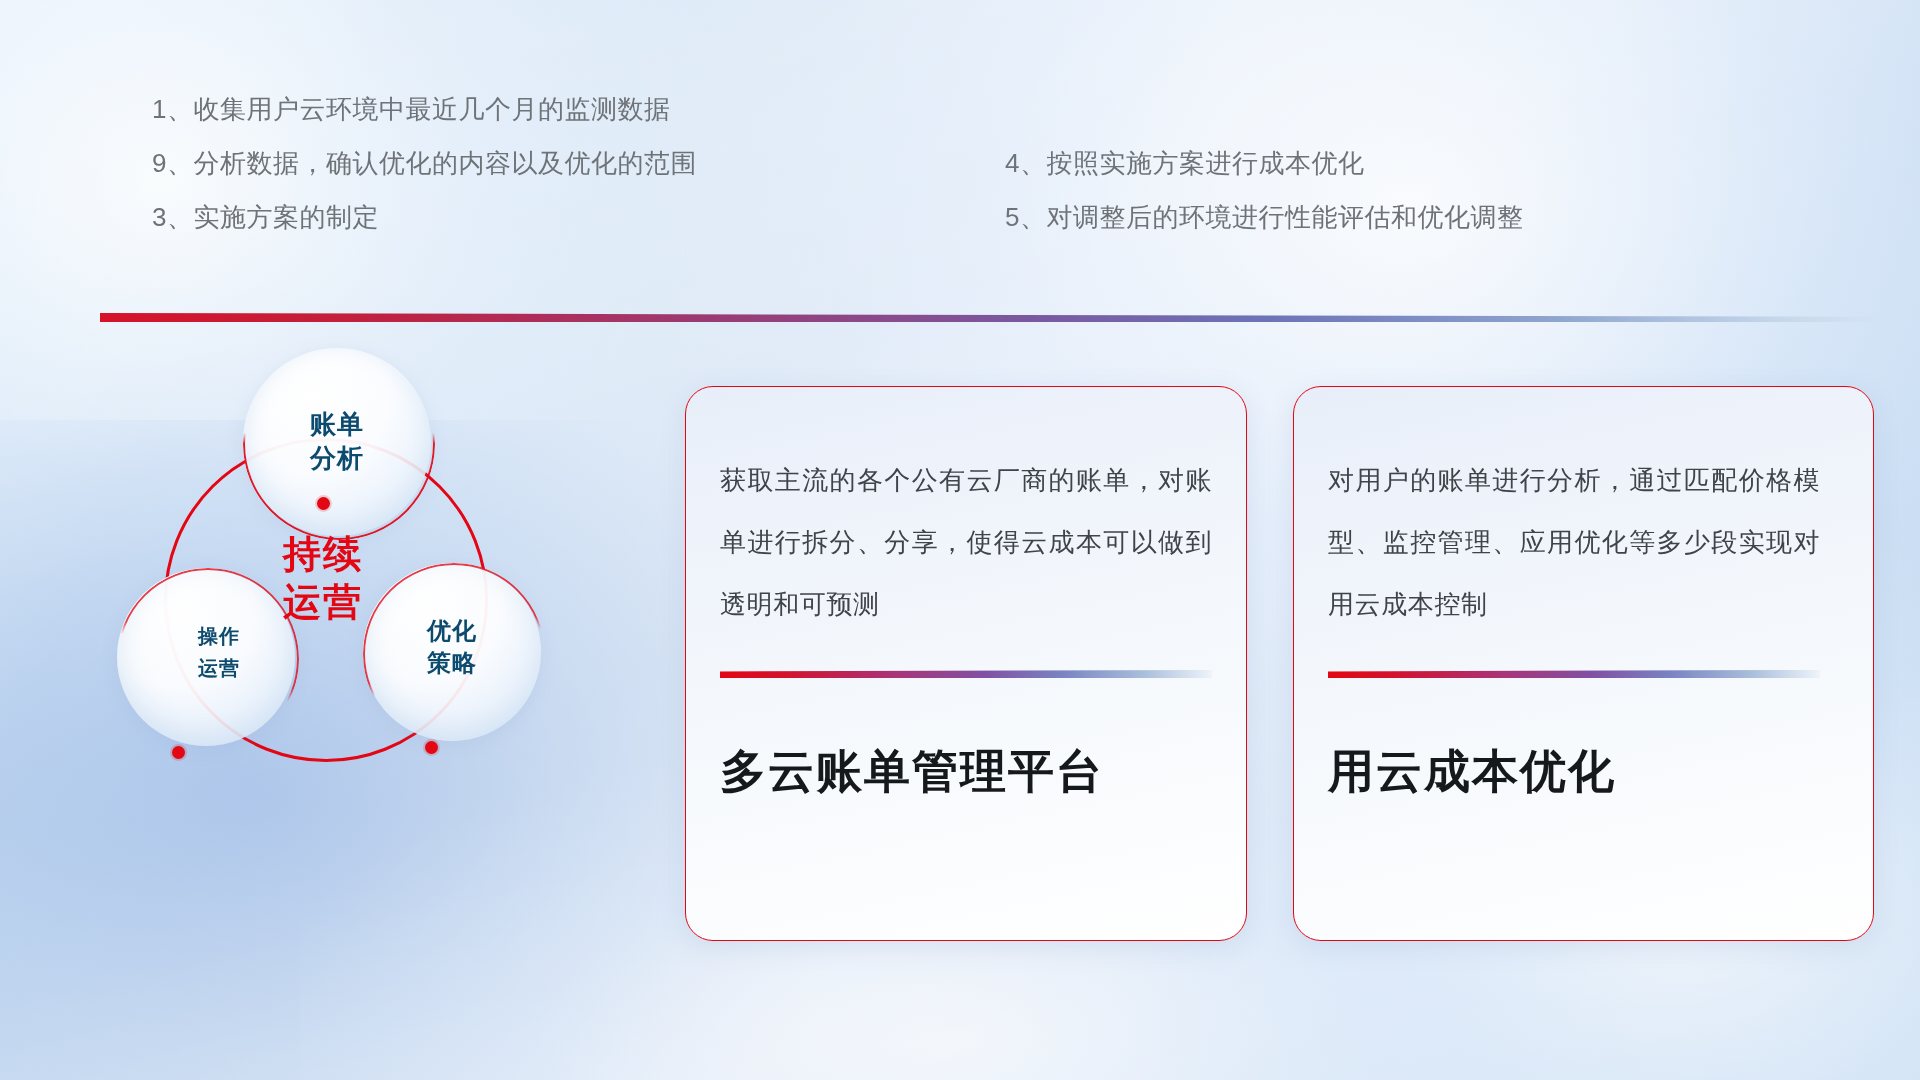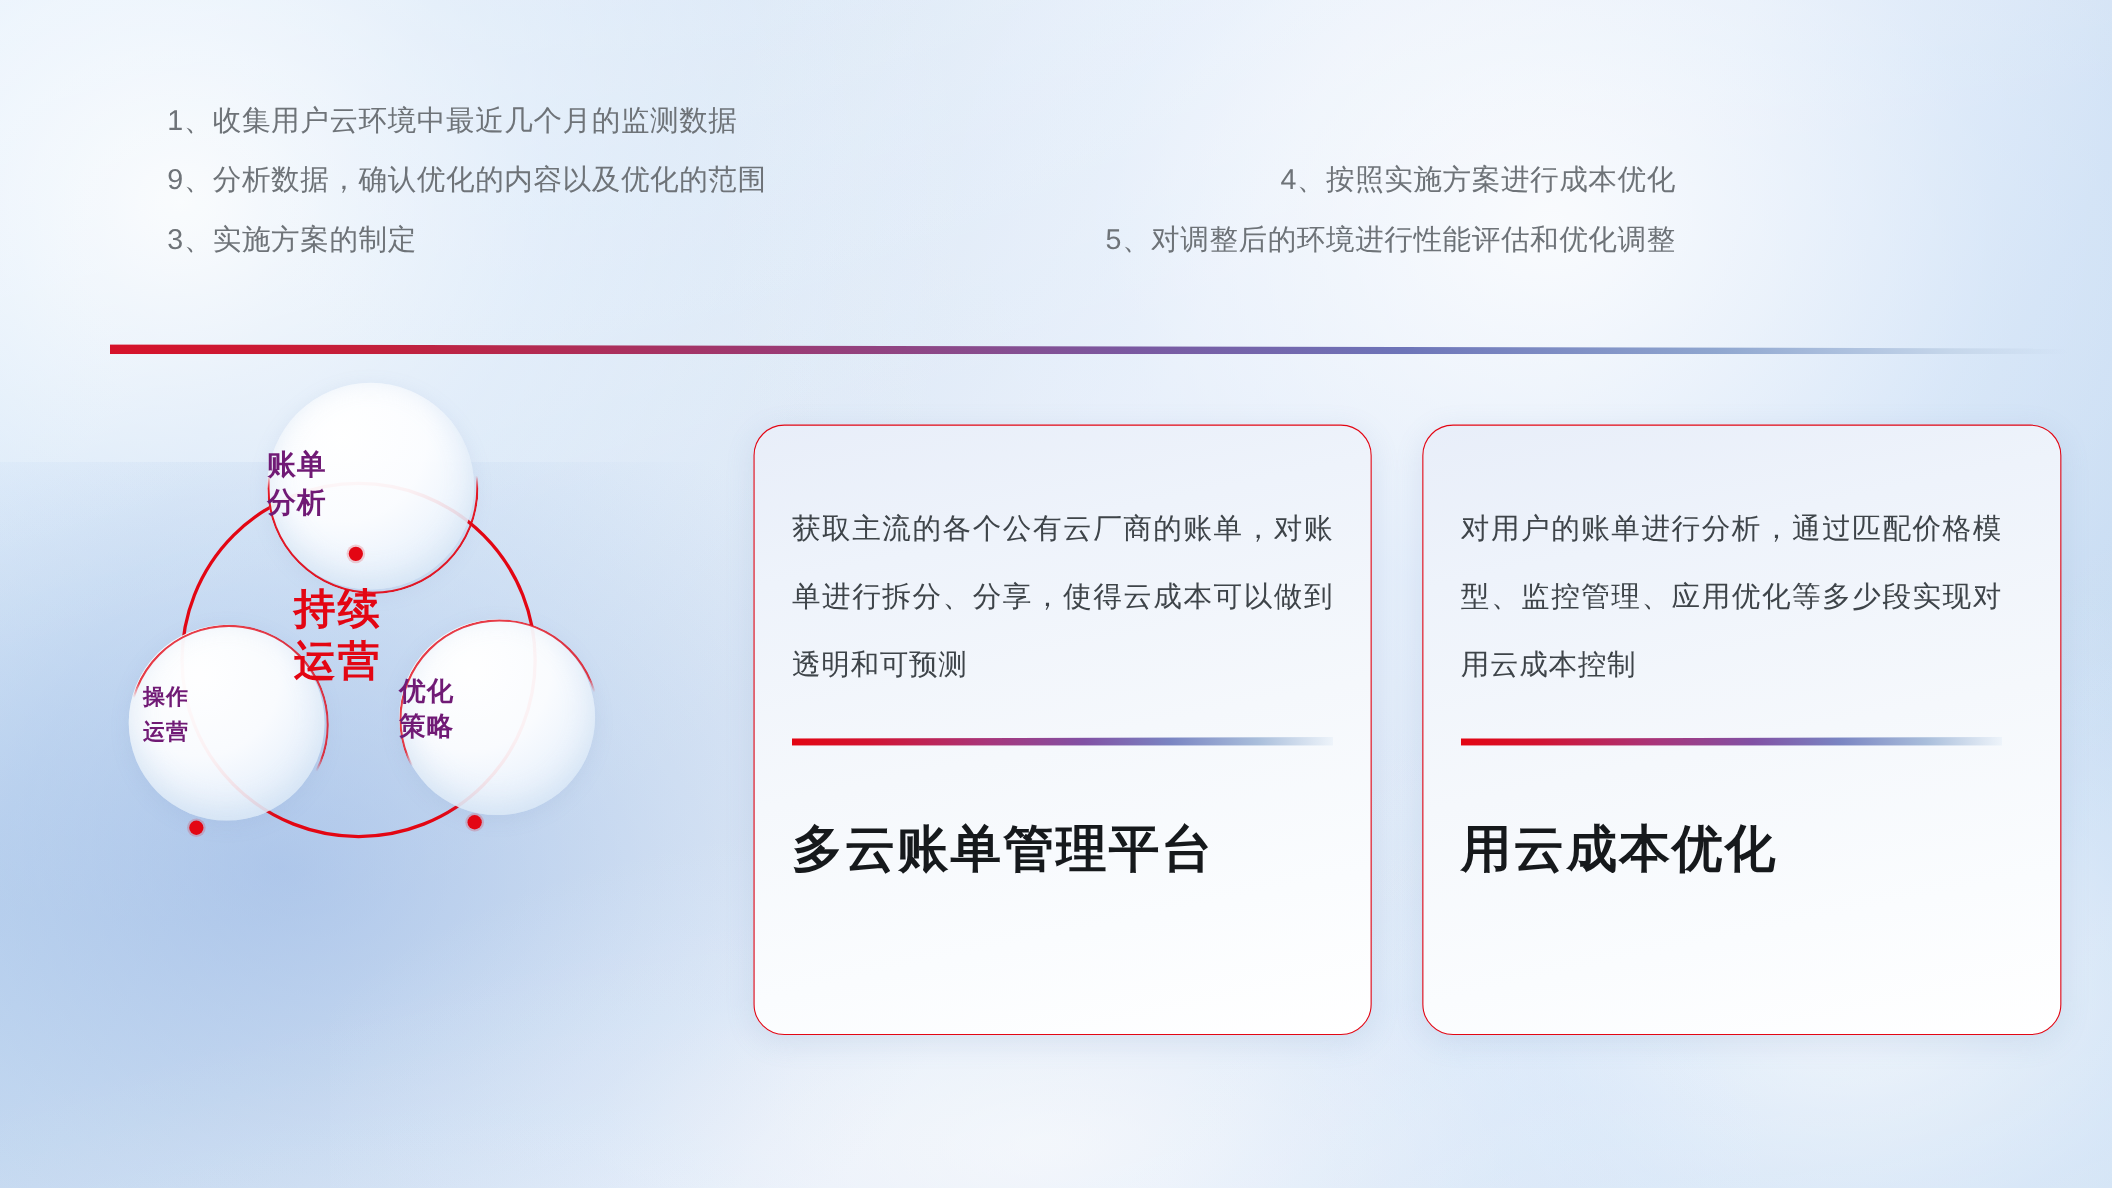--- a/index.html
+++ b/index.html
@@ -43,21 +43,21 @@
 
   
   .steps{position:absolute;top:0;left:0;width:1720px;height:250px;}
   .steps-col{position:absolute;}
   .steps-col.left{left:152px;top:96px;}
   .steps-col.right{left:1005px;top:150px;}
   .step-line{
     color:#6e7378;font-size:26px;line-height:1;margin-bottom:28px;
     white-space:nowrap;letter-spacing:.5px;font-weight:400;
   }
-  .steps-col.right .step-line{margin-bottom:28px;text-align:right;}
+  .steps-col.right .step-line{margin-bottom:28px;}
 
   
   .top-divider{
     position:absolute;left:100px;top:313px;width:1780px;height:9px;
     background:linear-gradient(90deg,#d6122a 0%,#c2203c 14%,#9b3a73 34%,#7a58a0 52%,#6d74b8 66%,#8fa6cf 82%,#c5d6ea 94%,rgba(210,226,242,0) 100%);
     clip-path:polygon(0 0,100% 42%,100% 100%,0 100%);
   }
 
   
   .venn{position:absolute;left:100px;top:355px;width:540px;height:580px;}
@@ -96,28 +96,28 @@
     mask-image:linear-gradient(-22deg,transparent 0 46%,#000 52% 100%);
   }
   .venn-dot{
     position:absolute;width:13px;height:13px;border-radius:50%;background:#e30613;
     box-shadow:0 0 0 2px rgba(227,6,19,.18);
   }
   .dot-top{left:217px;top:142px;}
   .dot-left{left:72px;top:391px;}
   .dot-right{left:325px;top:386px;}
   .venn-label{
-    position:absolute;text-align:left;color:#701a75;font-weight:700;
-    font-size:26px;line-height:34px;letter-spacing:1px;font-family:Liberation Mono, monospace;
+    position:absolute;text-align:center;color:#0c4a6e;font-weight:700;
+    font-size:26px;line-height:34px;letter-spacing:1px;
   }
   .lbl-top{left:143px;top:52px;width:188px;}
   .lbl-left{left:30px;top:265px;width:178px;font-size:20px;line-height:32px;}
   .lbl-right{left:263px;top:260px;width:178px;font-size:24px;line-height:32px;}
   .venn-center{
-    position:absolute;left:48px;top:175px;width:318px;text-align:center;
+    position:absolute;left:64px;top:175px;width:318px;text-align:center;
     color:#e30613;font-weight:800;font-size:38px;line-height:48px;letter-spacing:2px;
   }
 
   
   .card{
     position:absolute;top:386px;width:560px;height:553px;border-radius:28px;
     border:1.6px solid #e30613;
     background:linear-gradient(168deg,#e8eef9 0%,#eef3fb 22%,#f5f8fc 52%,#fafcfe 78%,#ffffff 100%);
     box-shadow:0 6px 26px rgba(110,140,185,.16);
     overflow:hidden;

